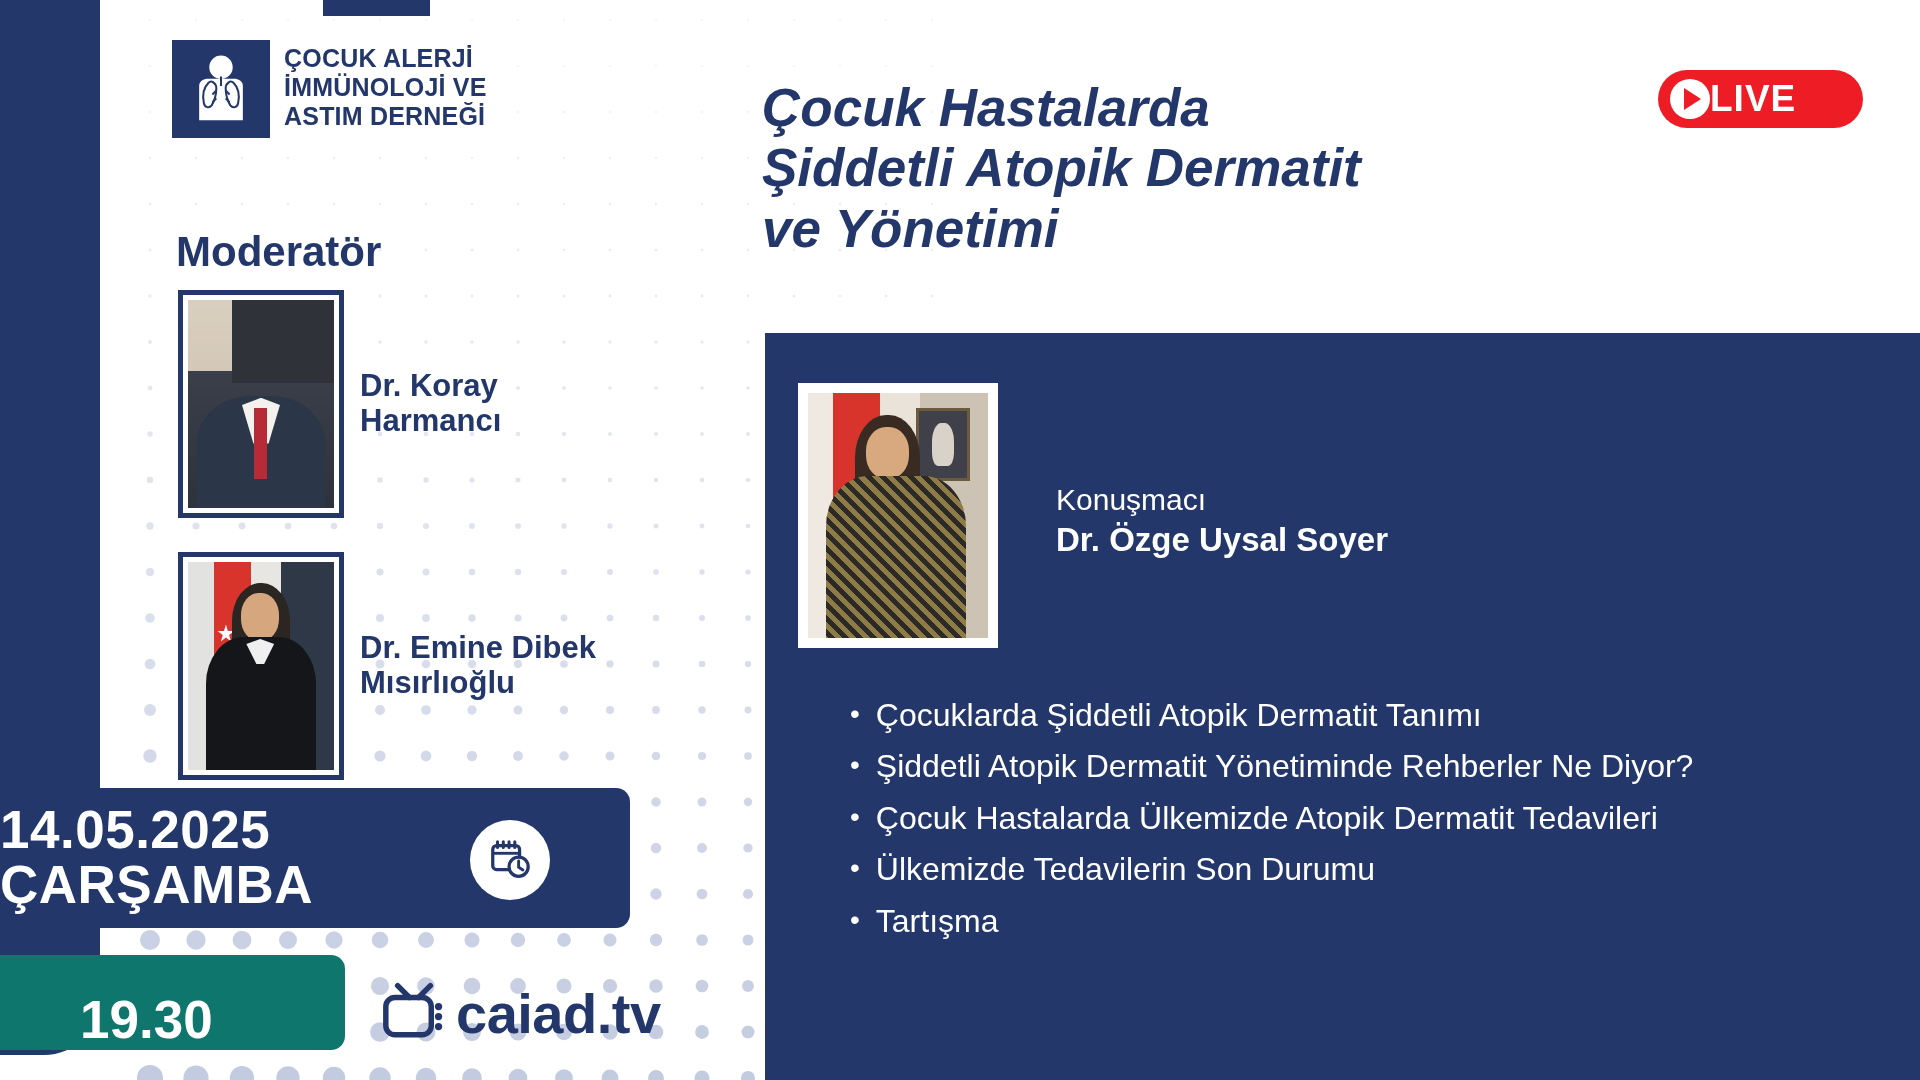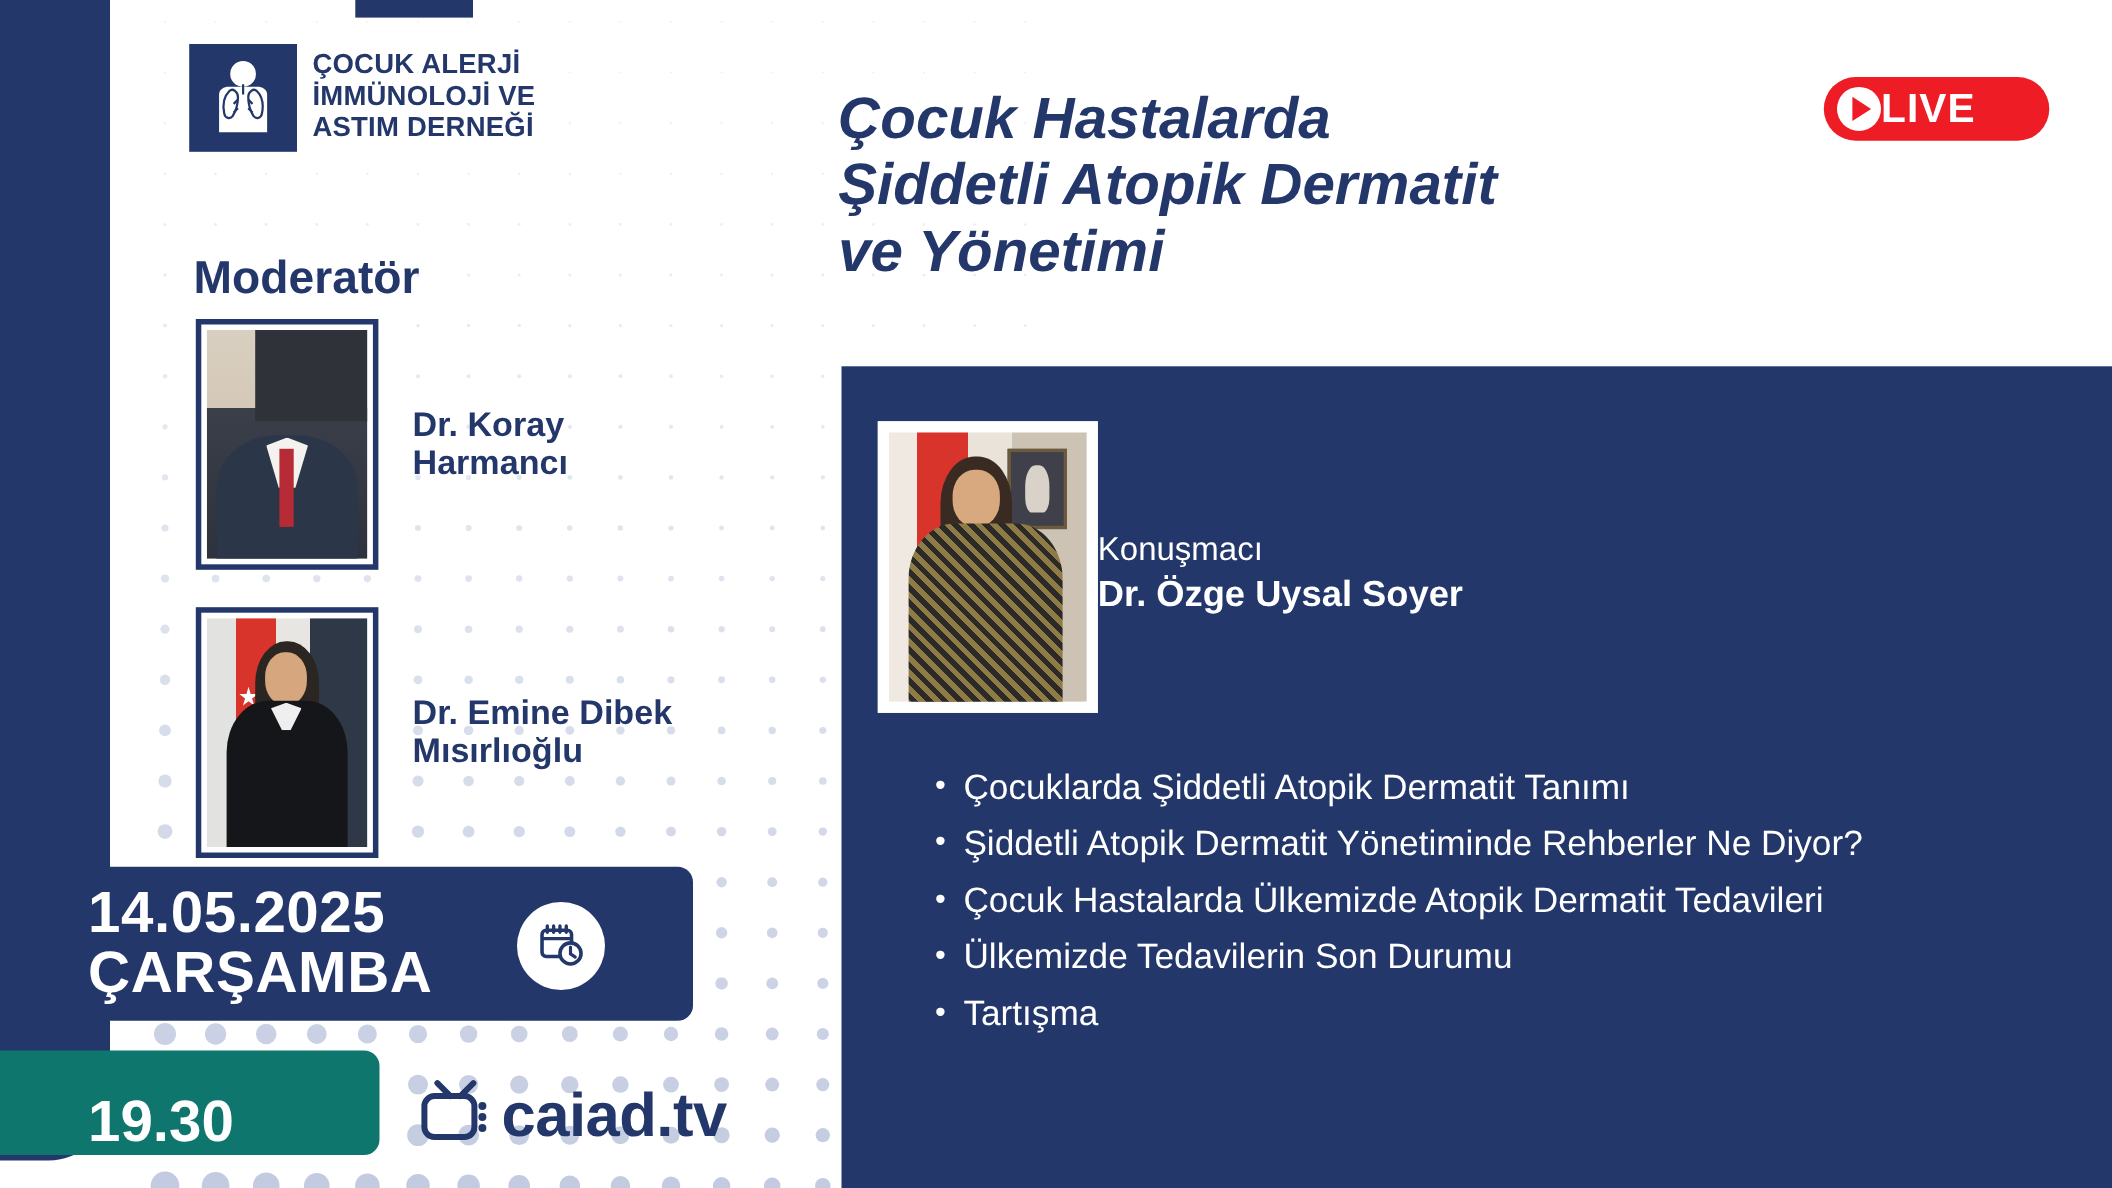--- a/index.html
+++ b/index.html
@@ -41,21 +41,21 @@
     font-family:"Liberation Sans", sans-serif;
   }
   .logo-text div { white-space:nowrap; }
 
   
   .moderator-title {
     position:absolute; left:176px; top:228px; z-index:6;
     color:#23376b; font-size:42px; font-weight:700;
   }
   .person {
-    position:absolute; z-index:6; display:flex; align-items:center; gap:31px;
+    position:absolute; z-index:6; display:flex; align-items:center; gap:16px;
   }
   .person-1 { left:178px; top:290px; }
   .person-2 { left:178px; top:552px; }
 
   .photo-frame {
     width:166px; height:228px; border:5px solid #23376b; background:#fff;
     padding:5px; flex:0 0 auto;
   }
   .photo-frame.speaker { width:200px; height:265px; border:5px solid #fff; }
   .photo-inner { width:100%; height:100%; position:relative; overflow:hidden; }
@@ -66,21 +66,21 @@
   }
 
   
   .date-pill {
     position:absolute; left:0px; top:788px; width:630px; height:140px;
     background:#23376b; border-radius:0 14px 14px 0; z-index:6;
     display:flex; align-items:center;
   }
   .date-text {
     color:#fff; font-size:53px; font-weight:700; line-height:1.03;
-    padding-left:80px; letter-spacing:.5px;
+    letter-spacing:.5px;
   }
   .cal-icon-circle {
     position:absolute; left:470px; top:820px; width:80px; height:80px;
     background:#fff; border-radius:50%; z-index:7;
     display:flex; align-items:center; justify-content:center;
   }
   .time-pill {
     position:absolute; left:0px; top:955px; width:345px; height:95px;
     background:#0f766e; border-radius:0 14px 14px 0; z-index:6;
     display:flex; align-items:flex-end;
@@ -120,21 +120,21 @@
     margin-left:5px;
   }
   .live-text { color:#fff; font-size:37px; font-weight:700; letter-spacing:1px; }
 
   .right-panel {
     position:absolute; left:765px; top:333px; width:1155px; height:747px;
     background:#23376b; z-index:4;
   }
   .speaker-row {
     position:absolute; left:33px; top:50px; display:flex;
-    align-items:center; 
+    align-items:center; gap:58px;
   }
   .speaker-labels { padding-top:10px; }
   .speaker-role { color:#ffffff; font-size:30px; font-weight:400; line-height:1.3; }
   .speaker-name { color:#ffffff; font-size:33px; font-weight:700; line-height:1.3; }
 
   .topics { position:absolute; left:85px; top:360px; width:1040px; }
   .topic-item {
     display:flex; align-items:flex-start; gap:16px;
     color:#fff; font-size:32px; line-height:1.42; margin-bottom:6px;
     font-weight:400;

